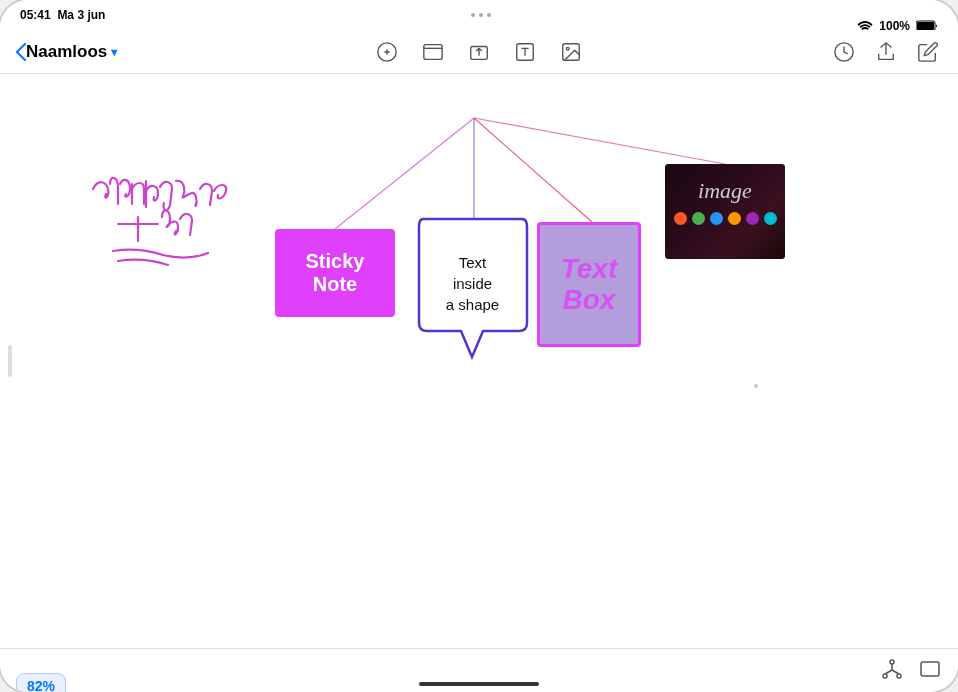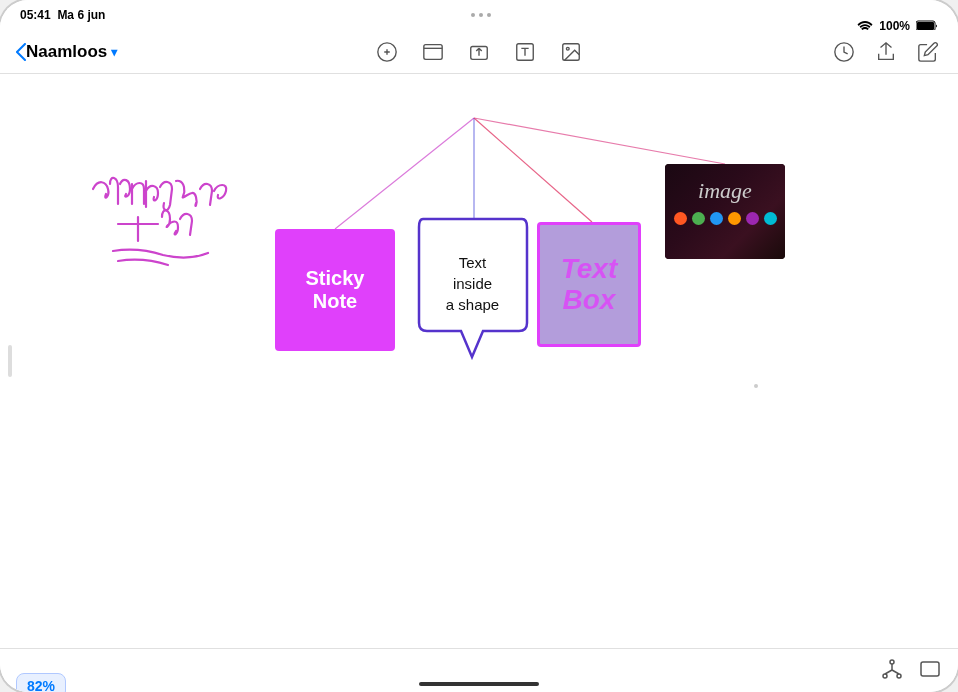--- a/index.html
+++ b/index.html
@@ -174,21 +174,21 @@
       display: flex;
       align-items: center;
       gap: 14px;
     }
 
     .sticky-note {
       position: absolute;
       left: 275px;
       top: 155px;
       width: 120px;
-      height: 122px;
+      height: 88px;
       background: #e040fb;
       border-radius: 4px;
       display: flex;
       align-items: center;
       justify-content: center;
       text-align: center;
       font-size: 18px;
       font-weight: 500;
       color: #fff;
       cursor: pointer;
@@ -275,21 +275,21 @@
       font-family: Georgia, serif;
     }
   </style>
 </head>
 <body>
 
 <div class="device-frame">
 
   <div class="status-bar">
     <div class="status-bar-left">
-      <span>05:41</span>&nbsp;&nbsp;<span>Ma 6 jun</span>
+      <span>05:41</span>&nbsp;&nbsp;<span>Ma 3 jun</span>
     </div>
     <div class="status-bar-center">
       <div class="status-dot"></div>
       <div class="status-dot"></div>
       <div class="status-dot"></div>
     </div>
     <div class="status-bar-right">
       <svg width="16" height="12" viewBox="0 0 16 12">
         <path d="M8 3C10.5 3 12.7 4.1 14.2 5.9L15.5 4.5C13.6 2.3 11 1 8 1C5 1 2.4 2.3 0.5 4.5L1.8 5.9C3.3 4.1 5.5 3 8 3Z" fill="#000"></path>
         <path d="M8 6C9.7 6 11.2 6.8 12.2 8L13.5 6.6C12.1 5.1 10.2 4.2 8 4.2C5.8 4.2 3.9 5.1 2.5 6.6L3.8 8C4.8 6.8 6.3 6 8 6Z" fill="#000"></path>

